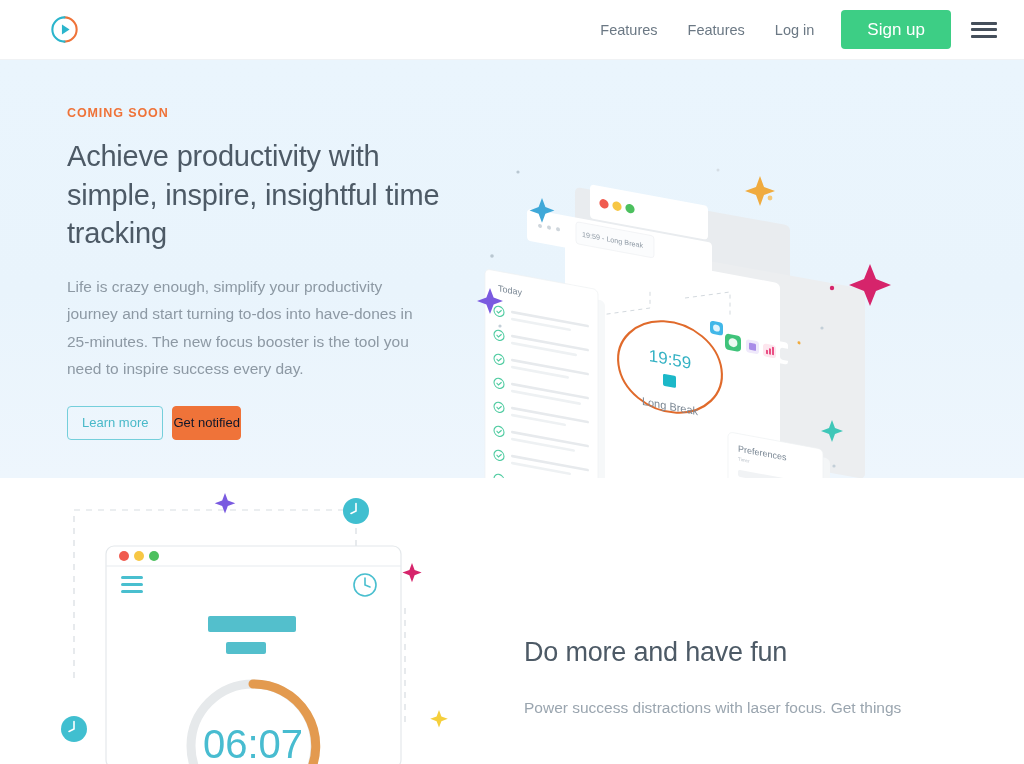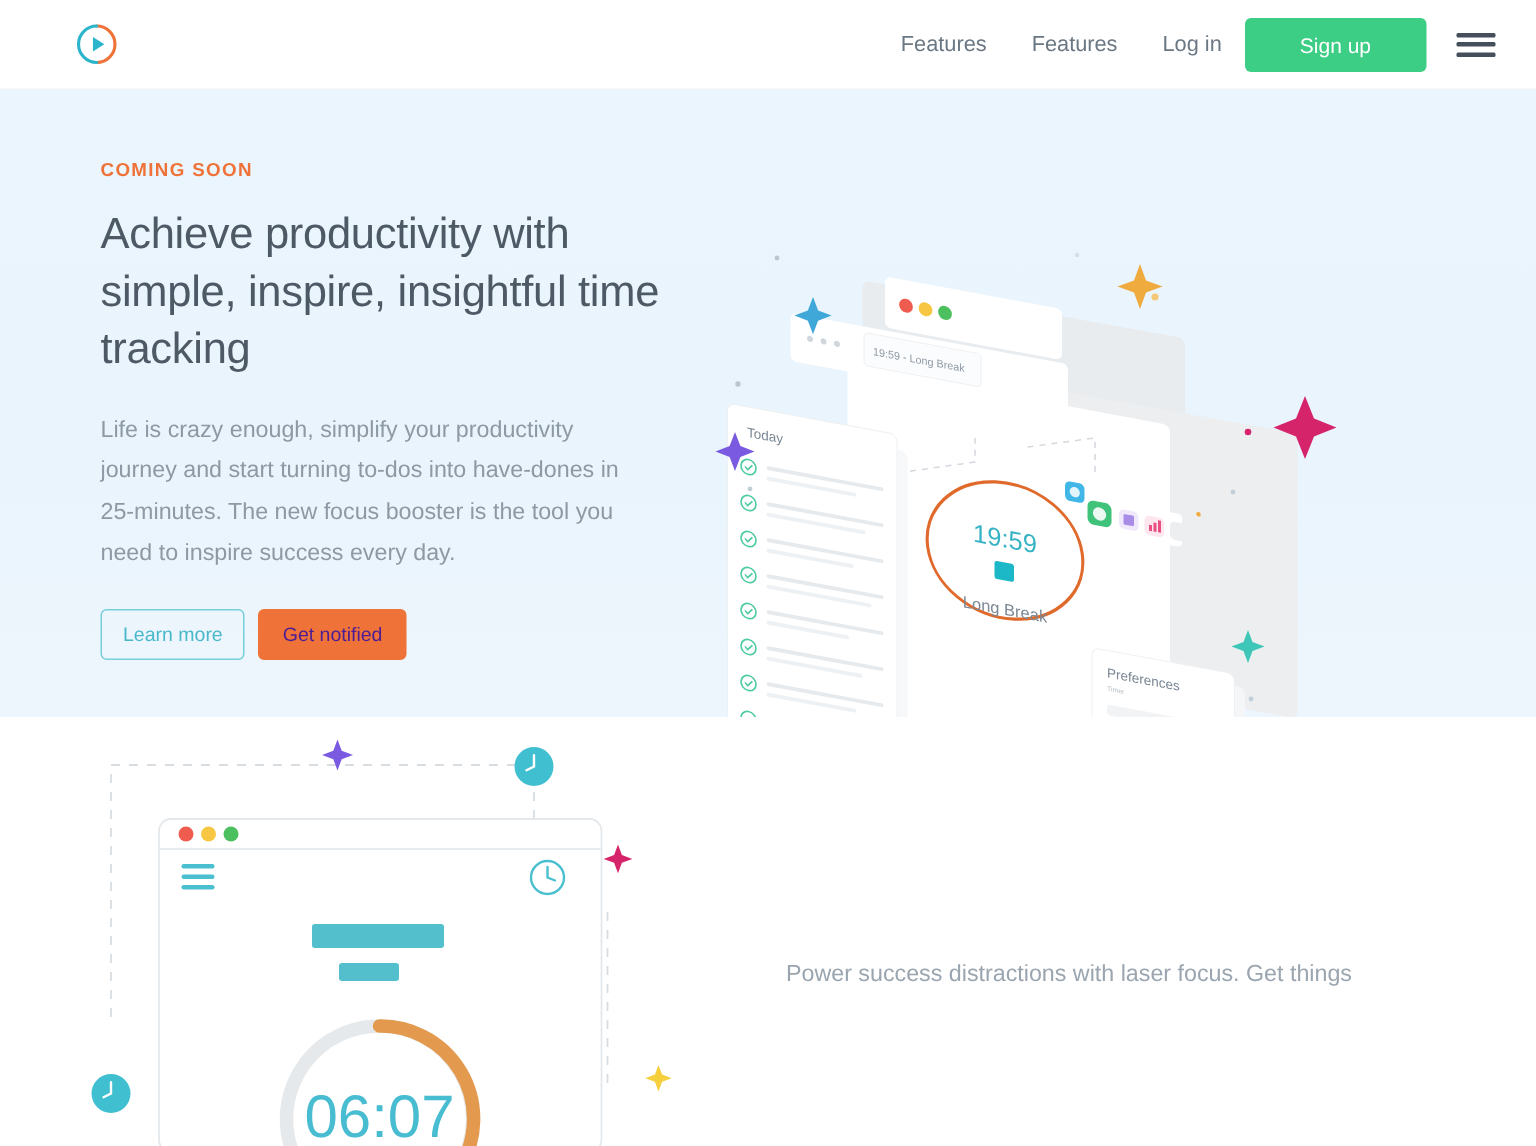--- a/index.html
+++ b/index.html
@@ -34,26 +34,27 @@
   .nav { margin-left: auto; display: flex; align-items: center; gap: 0; }
   .nav-link {
     font-size: 14.5px;
     color: #6b7884;
     text-decoration: none;
     padding: 8px 15px;
     white-space: nowrap;
     text-align: right;
   }
   .signup-btn {
+    margin-left: 12px;
     background: #3dce85;
     color: #ffffff;
-    font-size: 14px;
+    font-size: 17px;
     border: none;
     border-radius: 4px;
-    padding: 11px 37px;
+    padding: 11px 26px;
     cursor: pointer;
     font-family: inherit;
     line-height: 1;
   }
   .hamburger {
     margin-left: 20px;
     width: 26px;
     height: 20px;
     display: flex;
     flex-direction: column;
@@ -112,24 +113,24 @@
     border-radius: 4px;
     font-size: 13px;
     padding: 9px 14px;
     cursor: pointer;
     font-family: inherit;
     line-height: 1.1;
   }
   .btn-solid {
     background: #ef7339;
     border: 1px solid #ef7339;
-    color: #4c1d95;
+    color: #0f172a;
     border-radius: 4px;
     font-size: 13px;
-    padding: 9px 15px;
+    padding: 9px 0;
     cursor: pointer;
     font-family: inherit;
     line-height: 1.1;
   }
   .hero-art {
     position: absolute;
     left: 470px; top: 98px;
     width: 470px; height: 350px;
   }
 
@@ -411,15 +412,16 @@
 
       <g>
         <path d="M165 5 l2.8 7.5 l7.5 2.8 l-7.5 2.8 l-2.8 7.5 l-2.8 -7.5 l-7.5 -2.8 l7.5 -2.8 z" fill="#7a5ae0"></path>
         <path d="M352 75 l2.6 7 l7 2.6 l-7 2.6 l-2.6 7 l-2.6 -7 l-7 -2.6 l7 -2.6 z" fill="#d6246b"></path>
         <path d="M379 222 l2.4 6.4 l6.4 2.4 l-6.4 2.4 l-2.4 6.4 l-2.4 -6.4 l-6.4 -2.4 l6.4 -2.4 z" fill="#f5cf3c"></path>
       </g>
     </svg>
   </div>
 
   <div class="s2-copy">
+    <h2 class="s2-title">Do more and have fun</h2>
     <p class="s2-body">Power success distractions with laser focus. Get things</p>
   </div>
 </section>
 
 </body></html>

